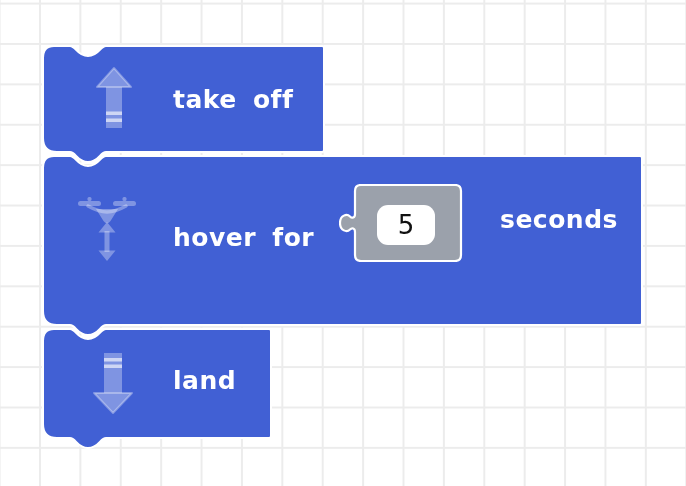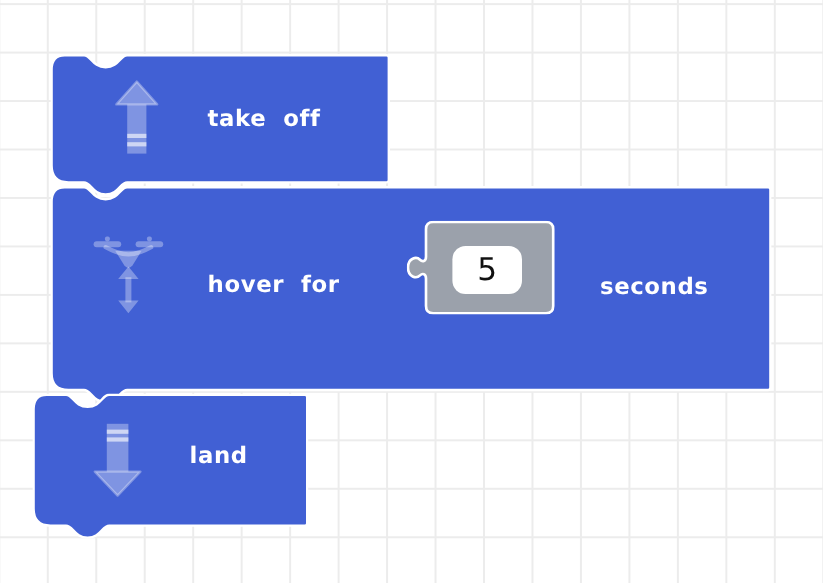--- a/index.html
+++ b/index.html
@@ -17,21 +17,21 @@
     background-position:-1.4px 2.6px;
   }
 
   .block { position:absolute; }
   .block svg.shape { position:absolute; left:0; top:0; display:block; }
 
   .block-label {
     position:absolute;
     transform:translateY(-50%);
     color:#ffffff;
-    font-size:19px;
+    font-size:25px;
     font-weight:700;
     letter-spacing:0.5px;
     word-spacing:7px;
     white-space:nowrap;
     user-select:none;
   }
 
   .icon { position:absolute; }
 
   .param { position:absolute; width:124px; height:78px; }
@@ -94,24 +94,24 @@
 
     <div class="param" style="left:297px; top:29px;">
       <svg width="124" height="78" viewBox="0 0 124 78">
         <path d="M 22 1 L 116 1 Q 122 1 122 7 L 122 71 Q 122 77 116 77 L 22 77 Q 16 77 16 71
                  L 16 48 C 16 44 13 43.5 11 45.5 C 8 48.5 1 47 1 39 C 1 31 8 29.5 11 32.5
                  C 13 34.5 16 34 16 30 L 16 7 Q 16 1 22 1 Z" fill="#9ba1ab" stroke="#ffffff" stroke-width="2.2"></path>
       </svg>
       <input class="value-input" type="text" value="5" style="">
     </div>
 
-    <span class="block-label" style="left:458px; top:84px;">seconds</span>
+    <span class="block-label" style="left:458px; top:64px;">seconds</span>
   </div>
 
-  <div class="block" style="left:27px; top:328px; width:230px; height:103px;">
+  <div class="block" style="left:42px; top:328px; width:230px; height:103px;">
     <svg class="shape" width="230" height="121" viewBox="0 0 230 121">
       <path d="M 12 1 L 28 1 C 34 1 35 11 46 11 C 57 11 58 1 64 1 L 227 1 Q 229 1 229 3
                L 229 108 Q 229 110 227 110 L 64 110 C 58 110 57 120 46 120 C 35 120 34 110 28 110
                L 15 110 Q 1 110 1 96 L 1 13 Q 1 1 12 1 Z" fill="#4160d4" stroke="#ffffff" stroke-width="2"></path>
     </svg>
     <svg class="icon" style="left:49px; top:25px;" width="44" height="62" viewBox="0 0 44 62">
       <rect x="13" y="0" width="18" height="40" fill="rgba(255,255,255,0.33)"></rect>
       <rect x="13" y="5" width="18" height="3.5" fill="rgba(255,255,255,0.62)"></rect>
       <rect x="13" y="11.5" width="18" height="3.5" fill="rgba(255,255,255,0.62)"></rect>
       <path d="M22 60 L41 40 L3 40 Z" fill="rgba(255,255,255,0.33)" stroke="rgba(255,255,255,0.33)" stroke-width="2" stroke-linejoin="round"></path>

